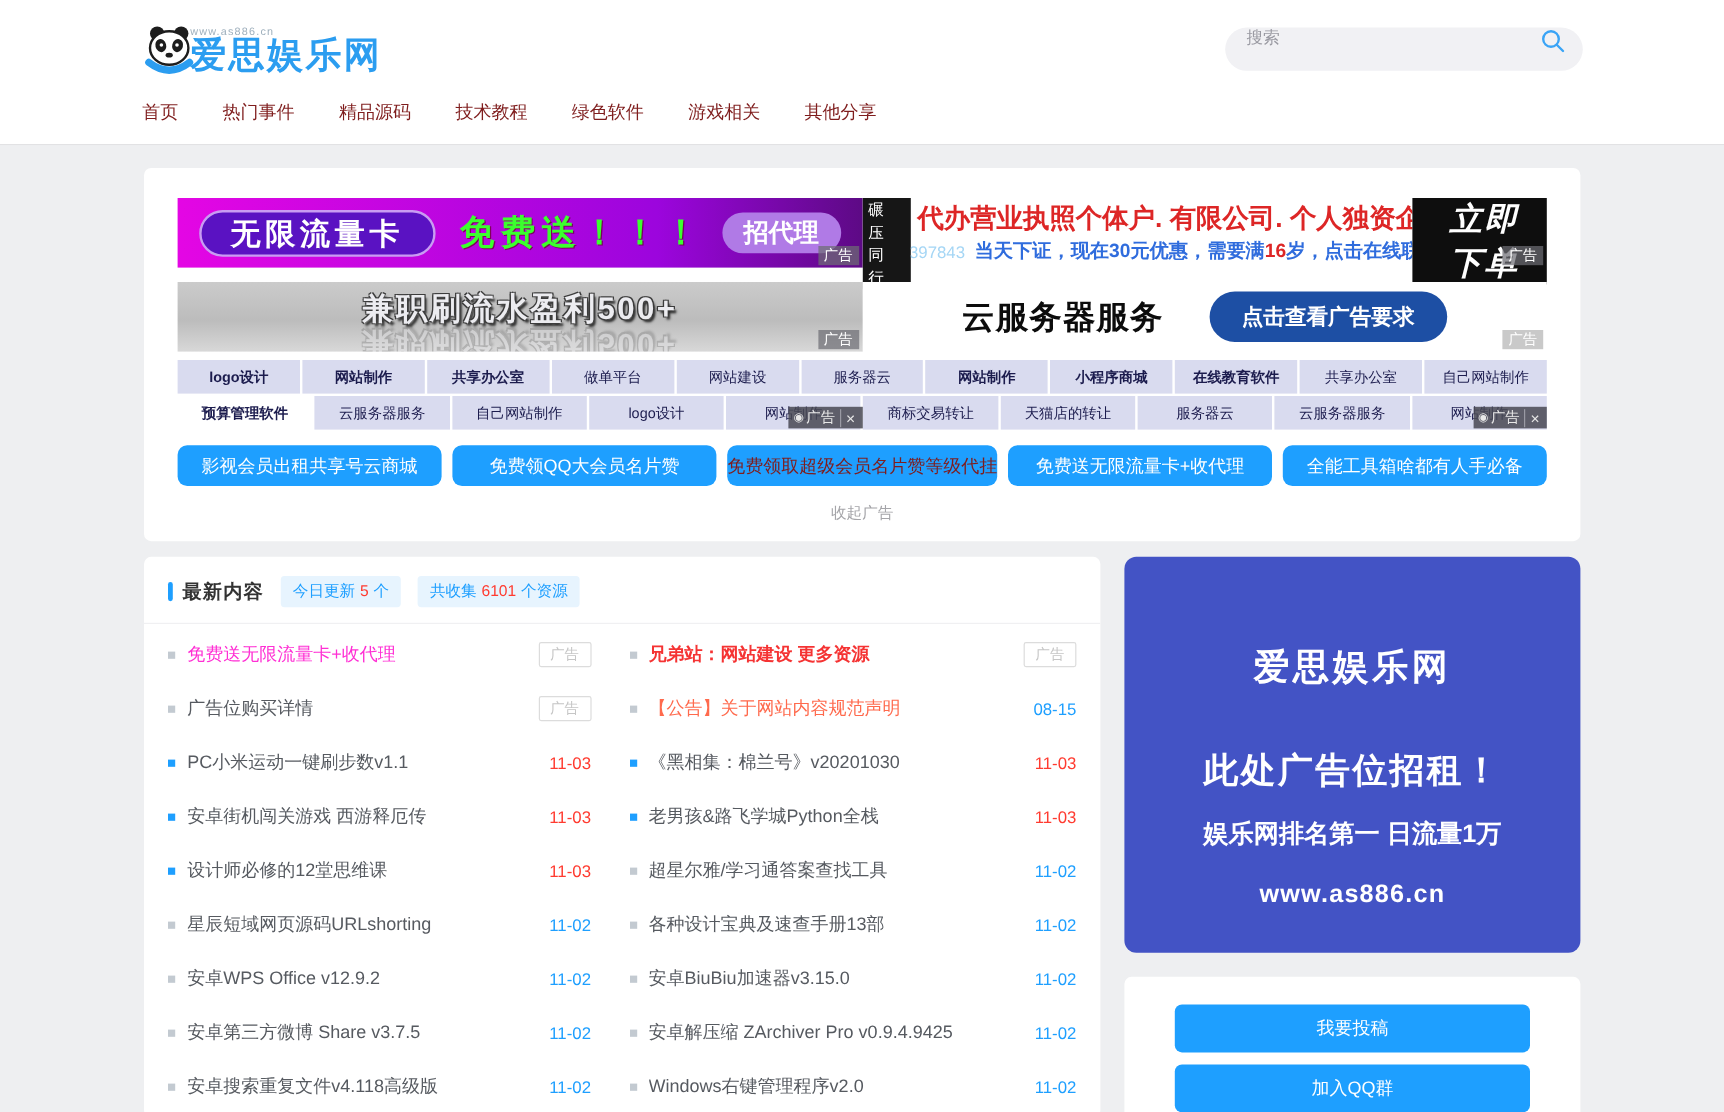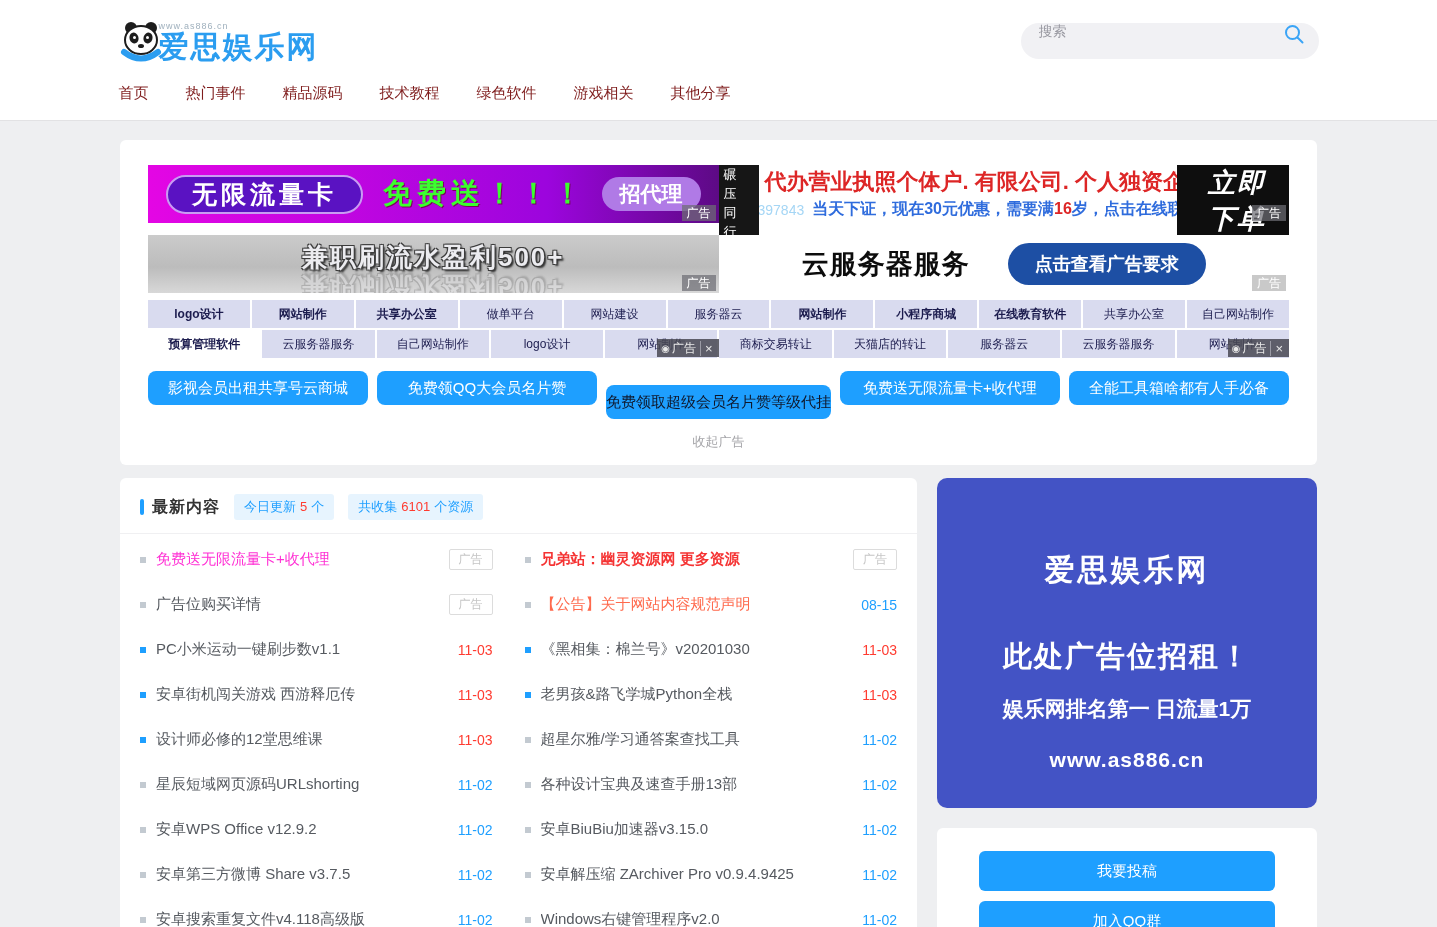--- a/index.html
+++ b/index.html
@@ -61,21 +61,21 @@
   .tag.bold { font-weight:bold; }
   .tag.white { background:#fff; font-weight:bold; }
   .tag-close { position:absolute; bottom:1px; height:18px; display:flex; align-items:center; background:rgba(72,72,82,.85); color:#e8e8e8; font-size:12px; padding:0 2px; cursor:pointer; }
   .tag-close .tc-icon { font-size:10px; margin:0 2px; }
   .tag-close .tc-x { border-left:1px solid #9a9aa4; margin-left:4px; padding:0 4px; font-size:13px; }
   .tc1 { right:50%; }
   .tc2 { right:0; }
 
   .quick-row { display:flex; gap:9px; margin-top:13px; }
   .quick-btn { flex:1; height:34px; background:#1e9fff; border:none; border-radius:8px; color:#fff; font-size:15px; cursor:pointer; white-space:nowrap; }
-  .quick-btn.yellow { color:#0f172a;margin-top:14px; }
+  .quick-btn.yellow { color:#7f1d1d; }
 
   .collapse-ad { text-align:center; color:#a5a5a9; font-size:13px; padding:14px 0 12px; cursor:pointer; }
 
   
   .main-row { display:flex; gap:20px; margin-top:13px; align-items:flex-start; }
   .content-card { width:797px; background:#fff; border-radius:6px; height:467px; overflow:hidden; }
   .card-head { display:flex; align-items:center; padding:16px 20px 13px; }
   .head-bar { width:4px; height:16px; background:#1e9fff; border-radius:2px; margin-right:8px; }
   .card-title { font-size:16px; font-weight:bold; color:#333; letter-spacing:1px; }
   .badge { margin-left:14px; background:#e7f4fe; color:#1e9fff; font-size:13px; padding:4px 10px; border-radius:3px; }
@@ -299,21 +299,21 @@
             </div>
             <div class="row-item">
               <span class="dot"></span>
               <span class="item-title">安卓搜索重复文件v4.118高级版</span>
               <span class="item-date blue">11-02</span>
             </div>
           </div>
           <div class="col right">
             <div class="row-item">
               <span class="dot"></span>
-              <span class="item-title redbold">兄弟站：幽灵资源网 更多资源</span>
+              <span class="item-title redbold">兄弟站：网站建设 更多资源</span>
               <span class="ad-tag-sm">广告</span>
             </div>
             <div class="row-item">
               <span class="dot"></span>
               <span class="item-title orange">【公告】关于网站内容规范声明</span>
               <span class="item-date blue">08-15</span>
             </div>
             <div class="row-item">
               <span class="dot blue"></span>
               <span class="item-title">《黑相集：棉兰号》v20201030</span>

